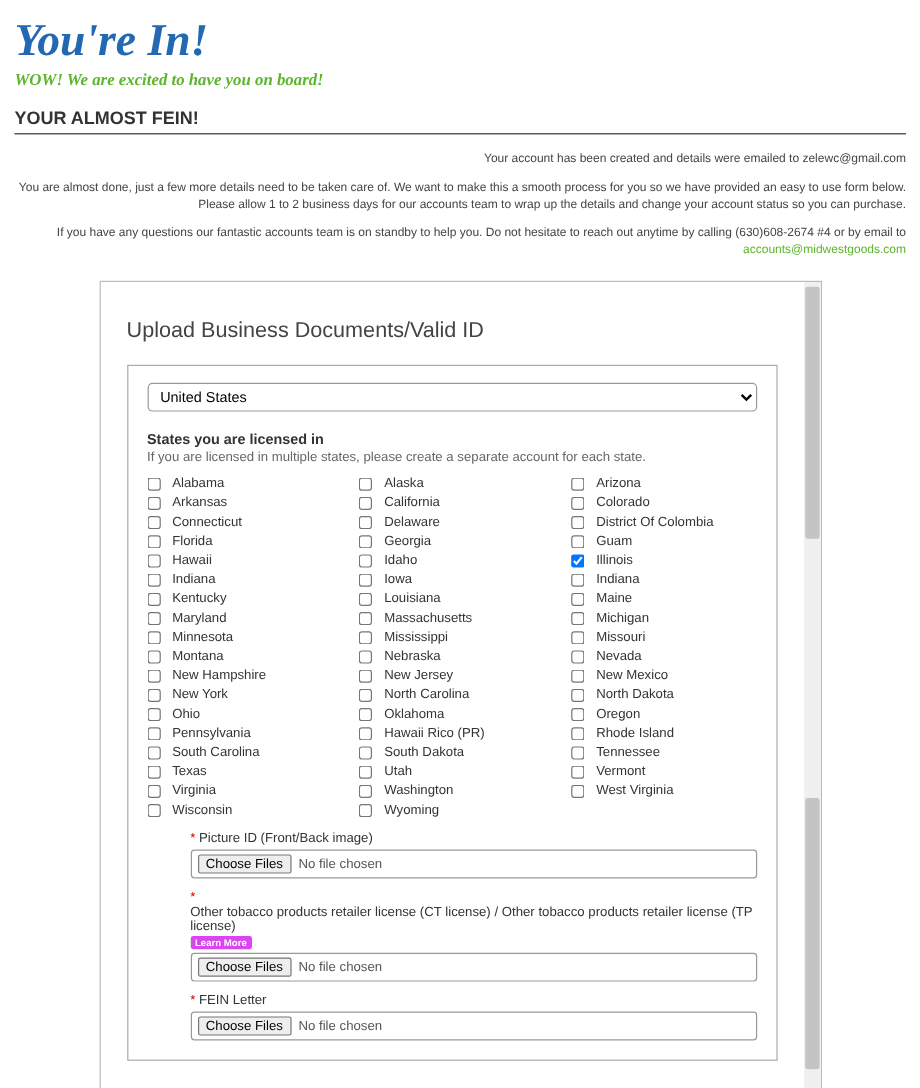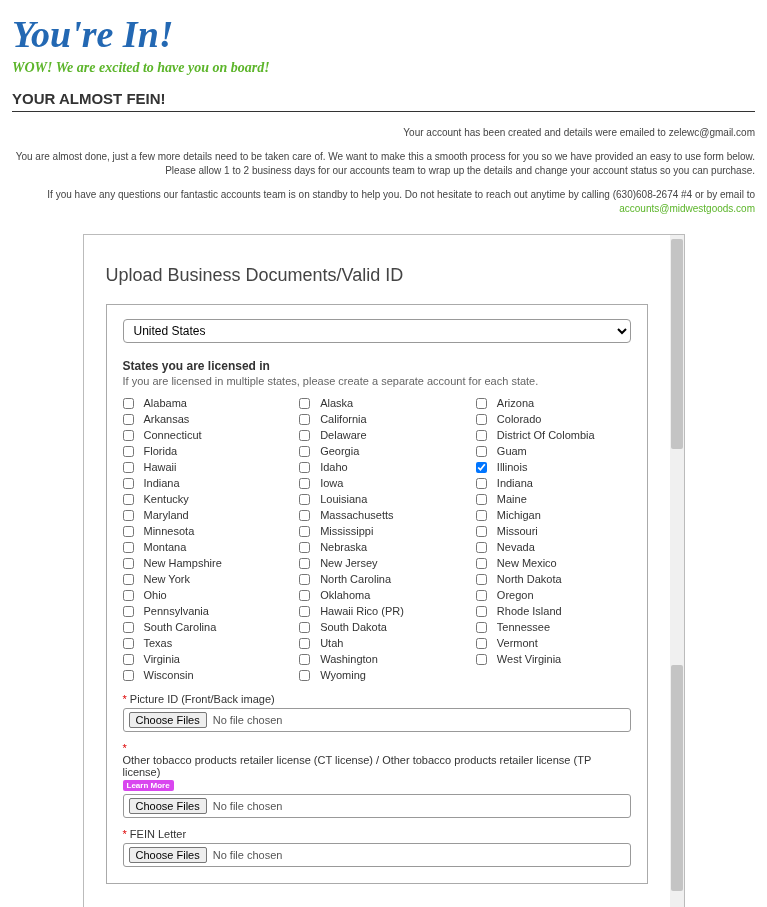--- a/index.html
+++ b/index.html
@@ -123,21 +123,21 @@
     font-size: 11px;
     color: #333;
     padding: 1px 0;
     min-height: 16px;
   }
   .state-item input[type="checkbox"] {
     margin: 0 10px 0 0;
     width: 11px;
     height: 11px;
   }
-  .field-block { margin-top: 10px; }
+  .field-block { margin-top: 10px; margin-left: 36px; }
   .req { color: #d00; font-size: 11px; }
   .field-label { font-size: 11px; color: #333; }
   .file-row {
     border: 1px solid #999;
     border-radius: 3px;
     padding: 3px 5px;
     margin-top: 3px;
     display: flex;
     align-items: center;
     gap: 6px;

